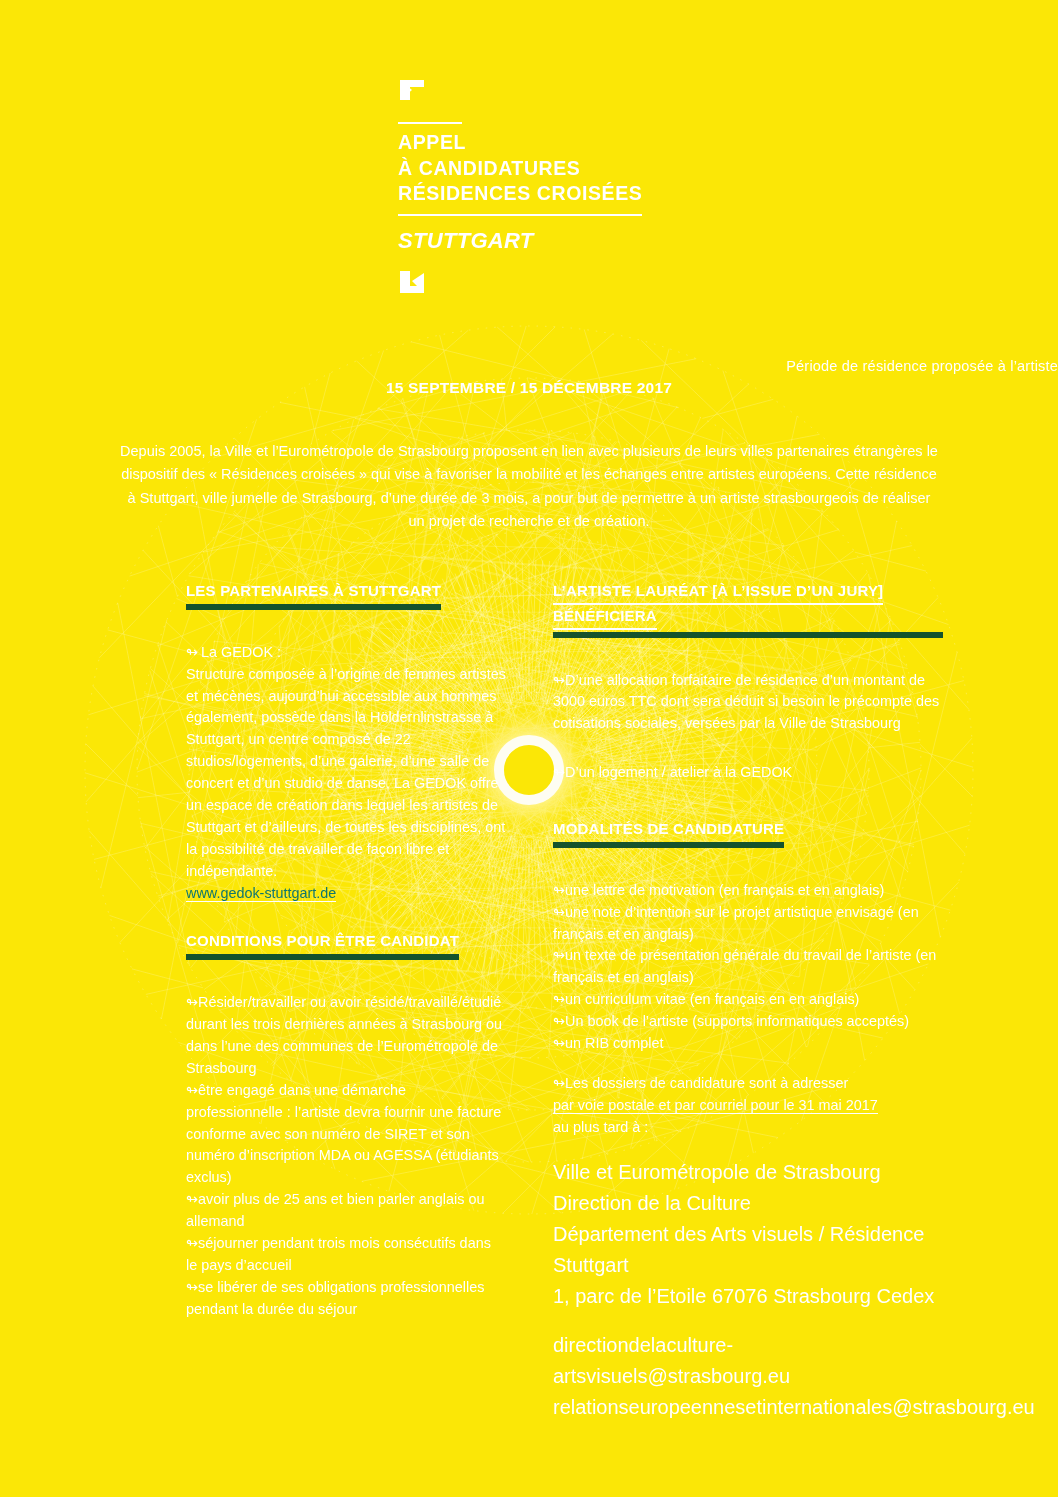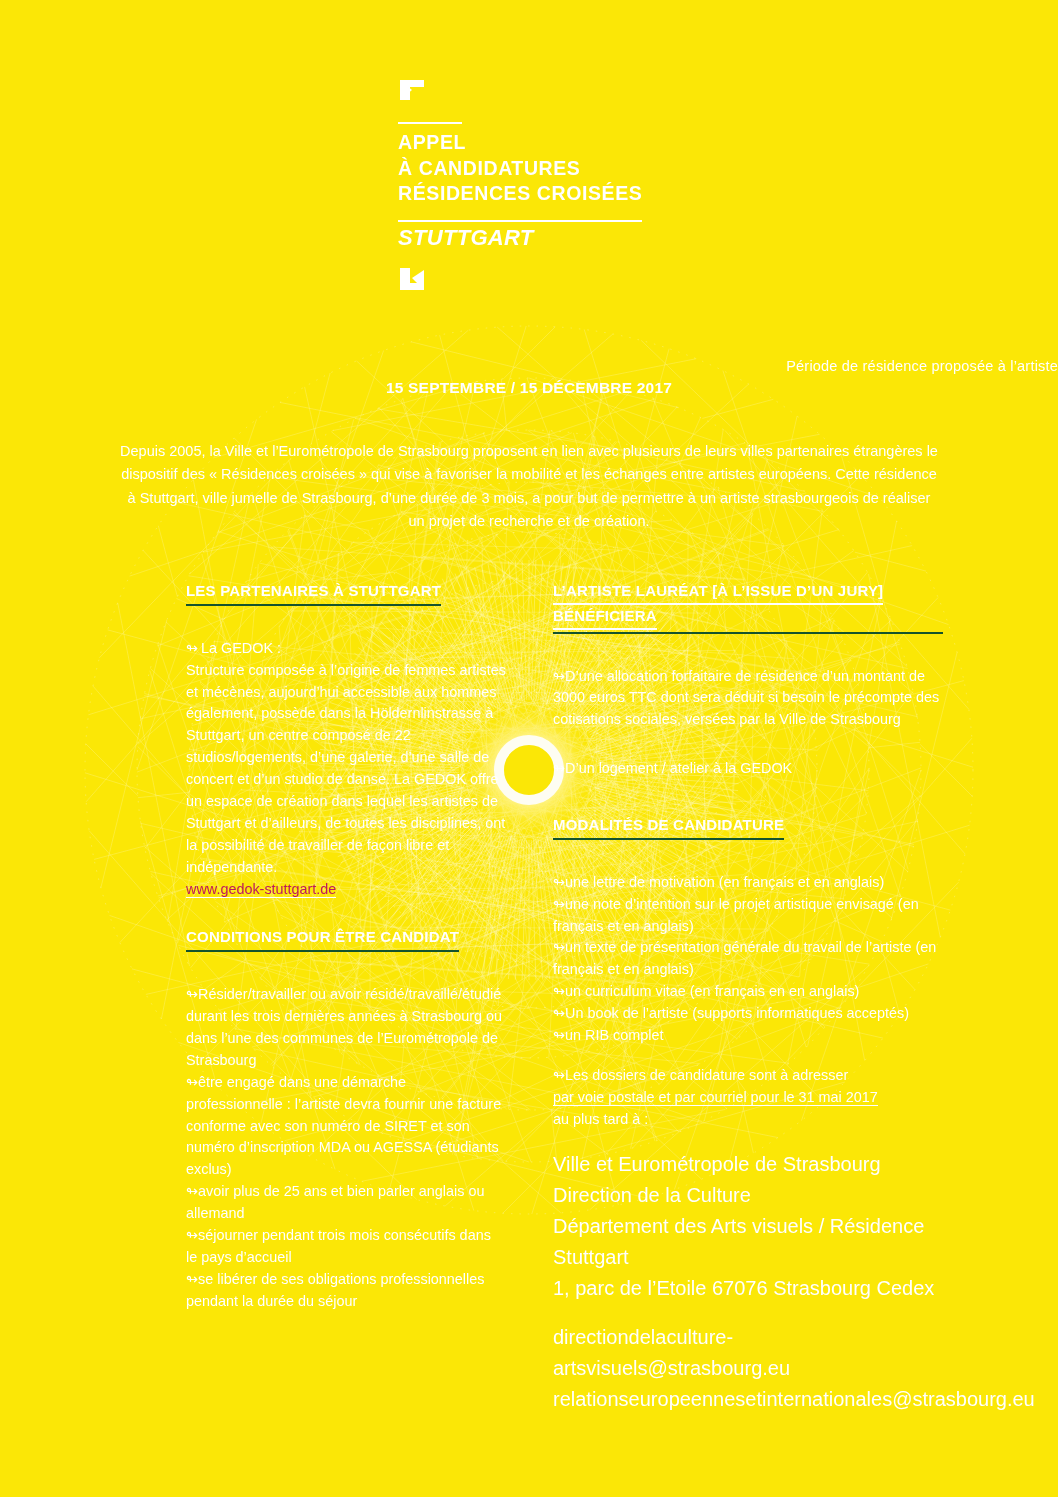--- a/index.html
+++ b/index.html
@@ -32,46 +32,46 @@
   }
   .arrow-tl svg,.arrow-bl svg{display:block;}
   .rule{
     width:64px;height:2px;background:#fff;margin:0 0 6px 0;
   }
   .header h1{
     font-size:19.5px;line-height:1.32;margin:0;
     font-weight:bold;letter-spacing:.6px;color:#fff;
   }
   .header h1 .ul{
-    border-bottom:2px solid #fff;display:inline-block;padding-bottom:13px;
+    border-bottom:2px solid #fff;display:inline-block;padding-bottom:7px;
   }
   .header .ital{
     font-style:italic;font-size:22px;font-weight:bold;letter-spacing:.3px;
-    line-height:1.28;margin-top:2px;display:block;
+    line-height:1.28;margin-top:11px;display:block;
   }
   .header .ital .sub{font-size:18.5px;display:block;font-weight:bold;}
   .arrow-bl{margin-top:14px;width:36px;height:34px;}
   
   .period{
     position:absolute;left:0;right:0;top:358px;text-align:center;
   }
   .period .p1{font-size:14.5px;letter-spacing:.2px;text-align:right;}
   .period .p2{font-size:15.5px;font-weight:bold;margin-top:5px;letter-spacing:.2px;}
   
   .intro{
     position:absolute;left:120px;top:440px;width:818px;
     text-align:center;font-size:14.5px;line-height:1.62;
   }
   
   .col{position:absolute;top:580px;}
   .col.left{left:186px;width:320px;}
   .col.right{left:553px;width:390px;}
   h2.sec{
     font-size:15px;font-weight:bold;margin:0 0 6px 0;letter-spacing:.2px;
-    display:inline-block;border-bottom:2px solid #14532d;padding-bottom:2px;
+    display:inline-block;border-bottom:6px solid #14532d;padding-bottom:2px;
     line-height:1.45;
   }
   h2.sec.two{display:block;}
   h2.sec.two span{border-bottom:2px solid #fff;display:inline-block;padding-bottom:1px;}
   .body-txt{font-size:14.4px;line-height:1.52;}
   .gap-s{height:18px;}
   .gap-m{height:26px;}
   .gap-l{height:34px;}
   .lnk{border-bottom:1px solid #fff;display:inline-block;line-height:1.15;}
   .bullet{display:block;}
@@ -148,21 +148,21 @@
 
   <div class="col left">
     <h2 class="sec">LES PARTENAIRES À STUTTGART</h2>
     <div class="gap-m"></div>
     <div class="body-txt">
       <span class="bullet">
         <span class="mk">↬</span><span>La GEDOK :</span>
       </span>
       <span>Structure composée à l’origine de femmes artistes et mécènes, aujourd’hui accessible aux hommes également, possède dans la Höldernlinstrasse à Stuttgart, un centre composé de 22 studios/logements, d’une galerie, d’une salle de concert et d’un studio de danse. La GEDOK offre un espace de création dans lequel les artistes de Stuttgart et d’ailleurs, de toutes les disciplines, ont la possibilité de travailler de façon libre et indépendante.</span>
       <br>
-      <a class="lnk" href="#" style="color:#be185d;text-decoration:none">www.gedok-stuttgart.de</a>
+      <a class="lnk" href="#" style="color:#0f766e;text-decoration:none">www.gedok-stuttgart.de</a>
     </div>
     <div class="gap-m"></div>
     <h2 class="sec">CONDITIONS POUR ÊTRE CANDIDAT</h2>
     <div class="gap-m"></div>
     <ul class="plain body-txt">
       <li><span class="mk">↬</span><span>Résider/travailler ou avoir résidé/travaillé/étudié durant les trois dernières années à Strasbourg ou dans l’une des communes de l’Eurométropole de Strasbourg</span></li>
       <li><span class="mk">↬</span><span>être engagé dans une démarche professionnelle : l’artiste devra fournir une facture conforme avec son numéro de SIRET et son numéro d’inscription MDA ou AGESSA (étudiants exclus)</span></li>
       <li><span class="mk">↬</span><span>avoir plus de 25 ans et bien parler anglais ou allemand</span></li>
       <li><span class="mk">↬</span><span>séjourner pendant trois mois consécutifs dans le pays d’accueil</span></li>
       <li><span class="mk">↬</span><span>se libérer de ses obligations professionnelles pendant la durée du séjour</span></li>

